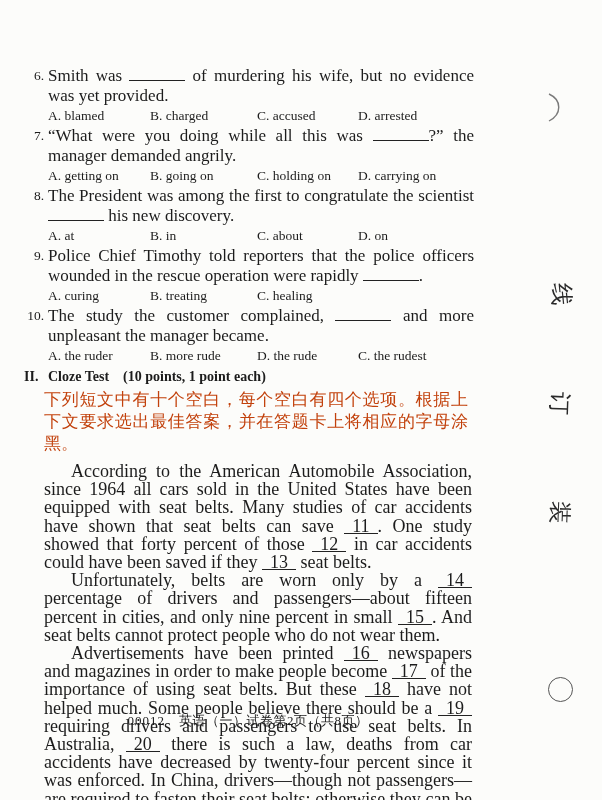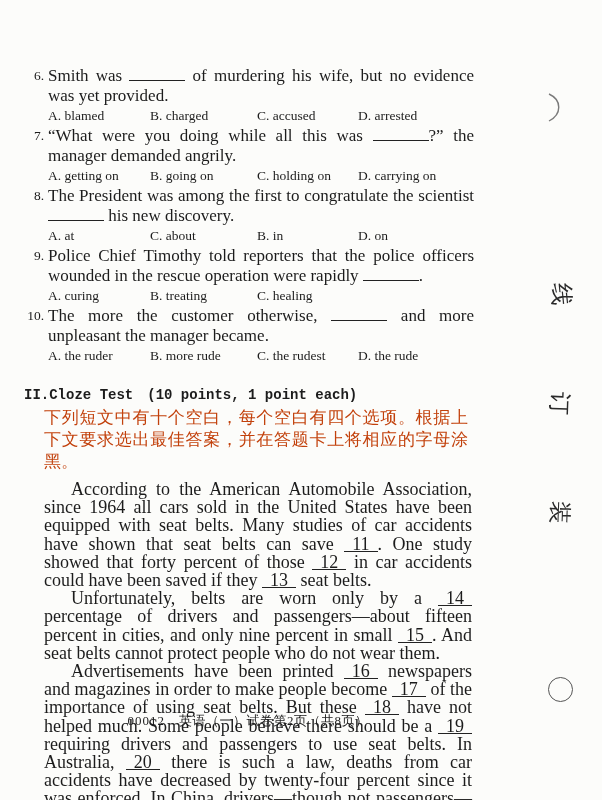--- a/index.html
+++ b/index.html
@@ -29,23 +29,22 @@
   .qblank {
     display:inline-block; width:56px; height:11px;
     border-bottom:1.2px solid #222;
   }
   .options {
     display:grid; grid-template-columns:102px 107px 101px auto;
     font-size:13.5px; line-height:20px;
   }
   
   .sec-heading {
-    margin-top:18px; font-weight:bold; font-size:14px; line-height:22px;
+    margin-top:0; font-weight:bold; font-size:14px; line-height:22px;
     display:flex;
-    font-family:Liberation Mono, monospace;
   }
   .sec-num { flex:0 0 24px; }
   .sec-title { margin-right:14px; }
   .instructions {
     margin-left:20px; width:424px; margin-top:1px;
     font-family:"Liberation Sans","DejaVu Sans",sans-serif;
     font-size:17px; line-height:22px; color:#c2410c;
     text-align:justify;
   }
   
@@ -110,46 +109,46 @@
               <span class="opt">D. carrying on</span>
             </div>
           </div>
         </div>
         <div class="question">
           <div class="qnum">8.</div>
           <div class="qbody">
             <div class="stem"><span>The President was among the first to congratulate the scientist </span><span class="qblank"></span><span> his new discovery.</span></div>
             <div class="options">
               <span class="opt">A. at</span>
+              <span class="opt">B. in</span>
               <span class="opt">C. about</span>
-              <span class="opt">B. in</span>
               <span class="opt">D. on</span>
             </div>
           </div>
         </div>
         <div class="question">
           <div class="qnum">9.</div>
           <div class="qbody">
             <div class="stem"><span>Police Chief Timothy told reporters that the police officers wounded in the rescue operation were rapidly </span><span class="qblank"></span><span>.</span></div>
             <div class="options">
               <span class="opt">A. curing</span>
               <span class="opt">B. treating</span>
               <span class="opt">C. healing</span>
             </div>
           </div>
         </div>
         <div class="question">
           <div class="qnum">10.</div>
           <div class="qbody">
-            <div class="stem"><span>The more the customer otherwise, </span><span class="qblank"></span><span> and more unpleasant the manager became.</span></div>
+            <div class="stem"><span>The study the customer complained, </span><span class="qblank"></span><span> and more unpleasant the manager became.</span></div>
             <div class="options">
               <span class="opt">A. the ruder</span>
               <span class="opt">B. more rude</span>
+              <span class="opt">D. the rude</span>
               <span class="opt">C. the rudest</span>
-              <span class="opt">D. the rude</span>
             </div>
           </div>
         </div>
       </div>
 
     <div class="sec-heading">
       <span class="sec-num">II.</span>
       <span class="sec-title">Cloze Test</span>
       <span class="sec-points">(10 points, 1 point each)</span>
     </div>

